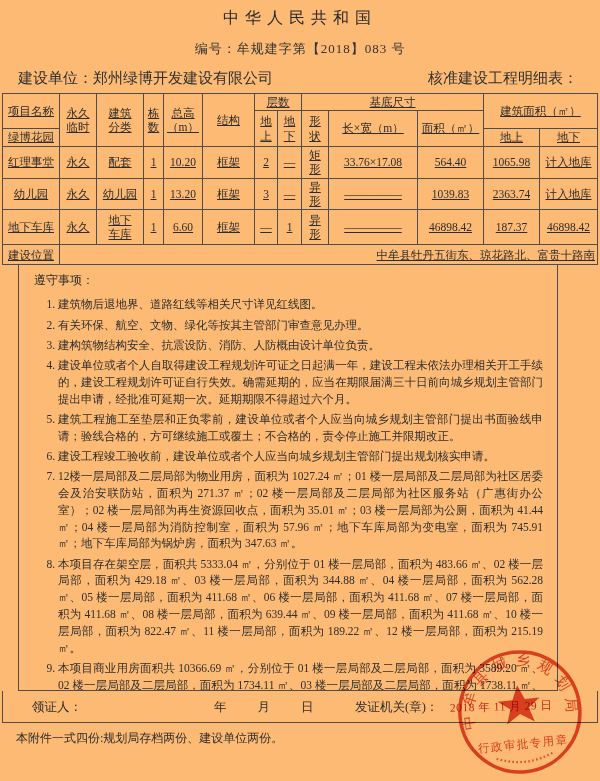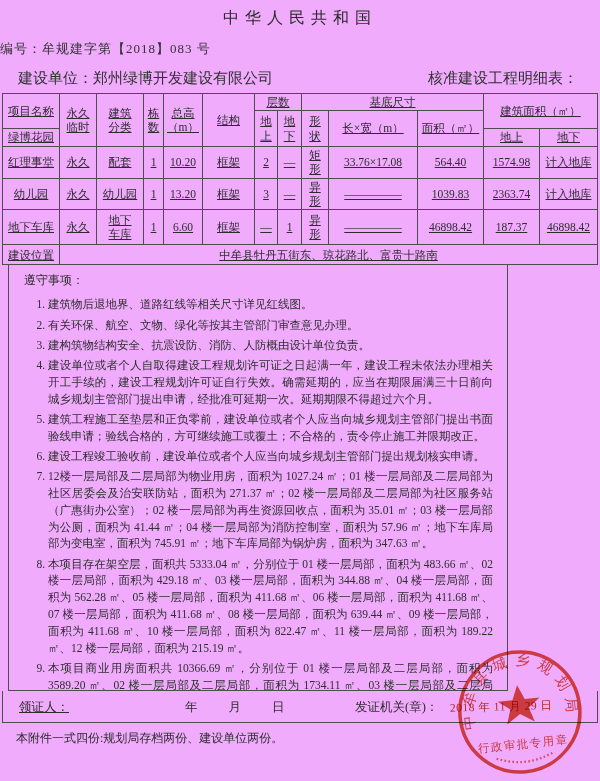--- a/index.html
+++ b/index.html
@@ -3,59 +3,59 @@
 <meta charset="utf-8">
 <style>
   html,body{margin:0;padding:0;}
   body{
     width:600px;height:781px;overflow:hidden;
     background:#f3f2ee;
     font-family:"Liberation Serif","DejaVu Serif",serif;
   }
   .doc{
     position:relative;width:600px;height:781px;
-    background:#f0abfc;color:#2d2d2d;box-sizing:border-box;
+    background:#fdba74;color:#2d2d2d;box-sizing:border-box;
   }
   
   .title-country{padding-top:8px;text-align:center;font-size:16px;letter-spacing:6px;color:#2a2a2a;}
   .title-main{margin-top:7px;text-align:center;font-size:25px;font-weight:700;letter-spacing:2px;color:#222;}
-  .doc-no{margin-top:11px;font-size:13px;letter-spacing:1px;color:#333;}
+  .doc-no{margin-top:11px;text-align:center;font-size:13px;letter-spacing:1px;color:#333;}
   .meta-row{margin-top:11px;padding:0 22px 0 18px;display:flex;justify-content:space-between;font-size:15px;color:#2f2f2f;}
   
   table.works{
     margin:5px 2px 0 2px;width:596px;border-collapse:collapse;table-layout:fixed;
     font-size:11.5px;text-align:center;color:#2d2d2d;text-decoration:underline;
   }
   table.works th,table.works td{
     border:1px solid #4d4d4d;padding:1px 2px;font-weight:normal;line-height:1.25;
     overflow:hidden;
   }
   .pre{white-space:pre-line;}
   tr.hA{height:15px;} tr.hB{height:18px;} tr.hC{height:16px;}
   tr.r1{height:23px;} tr.r2{height:23px;text-align:center;} tr.r3{height:35px;} tr.loc{height:20px;padding-left:32px;}
-  td.loc-val{text-align:center;padding-left:9px;}
+  td.loc-val{text-align:right;padding-left:9px;}
   
   .notes{
-    margin:0 8px;box-sizing:border-box;width:500px;height:426px;
+    margin:0 18px;box-sizing:border-box;width:540px;height:426px;
     border:1px solid #4d4d4d;border-top:none;
     padding:7px 14px 0 15px;overflow:hidden;
   }
   .notes-heading{font-size:12px;color:#2e2e2e;}
   ol.note-list{margin:7px 0 0 0;padding-left:24px;}
   ol.note-list li{
     font-size:11.5px;line-height:1.46;text-align:justify;margin-bottom:3.5px;color:#2e2e2e;
   }
   
   .sign-row{
     position:relative;margin:0 2px;box-sizing:border-box;width:596px;height:32px;
     border:1px solid #4d4d4d;border-top:none;font-size:12.5px;color:#2e2e2e;
   }
   .sign-row span{position:absolute;top:8px;}
-  .f-recipient{left:16px;text-decoration:underline;}
-  .f-date{left:182px;letter-spacing:2px;}
+  .f-recipient{left:29px;}
+  .f-date{left:211px;letter-spacing:2px;}
   .f-issuer{left:352px;}
   .copies-note{margin:7px 2px 0 16px;font-size:12px;color:#2e2e2e;}
   
   .stamp-date{
     position:absolute;left:450px;top:699px;width:130px;
     font-size:11.5px;letter-spacing:0.5px;color:#bf3a28;
     transform:rotate(-1.5deg);mix-blend-mode:multiply;
   }
   .seal{
     position:absolute;left:446px;top:644px;width:148px;height:138px;
@@ -126,21 +126,21 @@
       <td>永久</td>
       <td>配套</td>
       <td>1</td>
       <td>10.20</td>
       <td>框架</td>
       <td>2</td>
       <td>—</td>
       <td>矩形</td>
       <td>33.76×17.08</td>
       <td>564.40</td>
-      <td>1574.98</td>
+      <td>1065.98</td>
       <td>计入地库</td>
     </tr>
     <tr class="r2">
       <td>幼儿园</td>
       <td>永久</td>
       <td>幼儿园</td>
       <td>1</td>
       <td>13.20</td>
       <td>框架</td>
       <td>3</td>

